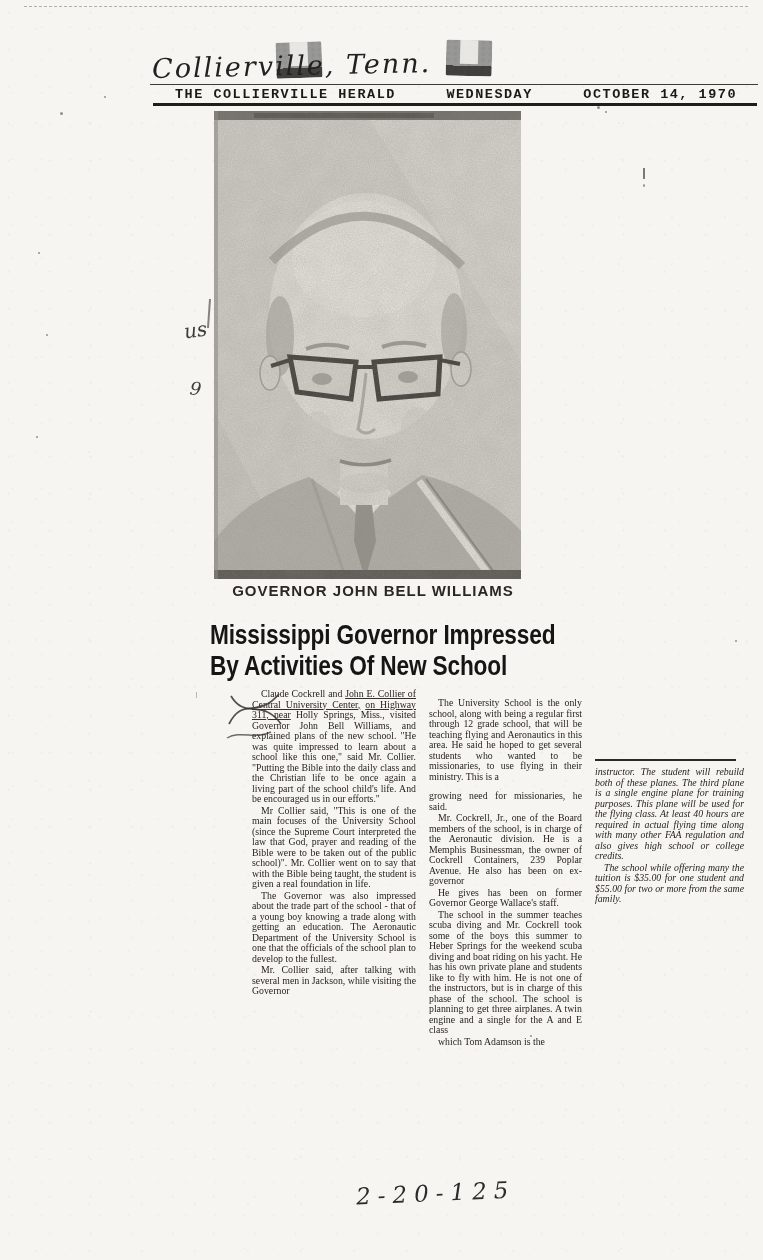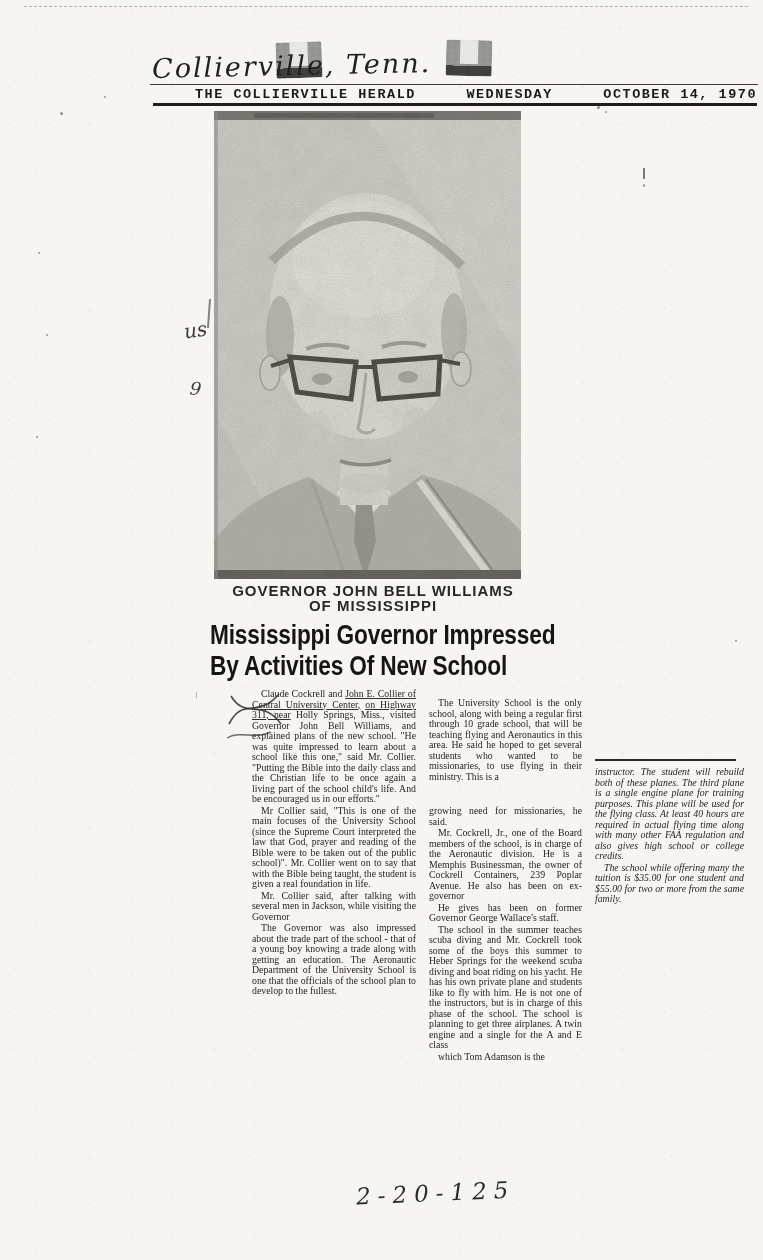--- a/index.html
+++ b/index.html
@@ -22,21 +22,21 @@
   .staple::after{content:"";position:absolute;left:30%;top:0;width:40%;height:68%;
       background:rgba(246,245,241,.85);}
   .hw{font-family:"DejaVu Serif", serif;font-style:italic;color:#22211f;}
   .hw-top{position:absolute;left:152px;top:50px;font-size:27px;letter-spacing:2px;
       transform:rotate(-1.2deg);white-space:nowrap;}
   .rule-thin{position:absolute;top:84px;left:150px;width:608px;height:1px;background:#3c3a36;}
   .rule-thick{position:absolute;top:103px;left:153px;width:604px;height:3px;background:#201e1b;}
   .masthead{position:absolute;top:87px;left:175px;width:562px;display:flex;
       justify-content:space-between;align-items:baseline;
       font-family:"Liberation Mono", monospace;font-weight:bold;font-size:13.5px;
-      letter-spacing:1.5px;color:#1c1a17;white-space:nowrap;margin-left:20px;}
+      letter-spacing:1.5px;color:#1c1a17;white-space:nowrap;}
   .photo{position:absolute;left:214px;top:111px;width:307px;height:468px;}
   .photo svg{display:block;}
   .margin-mark{position:absolute;font-family:"DejaVu Serif", serif;font-style:italic;
       color:#3f3d3a;}
   .mark-us{left:184px;top:318px;font-size:20px;transform:rotate(-8deg);}
   .mark-9{left:190px;top:378px;font-size:18px;transform:rotate(6deg);}
   .pencil-stroke{position:absolute;left:208px;top:299px;width:2px;height:29px;
       background:rgba(70,68,64,.65);transform:rotate(4deg);}
   .caption{position:absolute;left:214px;top:583px;width:318px;text-align:center;
       font-family:"Liberation Sans", sans-serif;font-weight:bold;font-size:15px;
@@ -46,21 +46,21 @@
       line-height:31px;color:#171513;letter-spacing:-0.2px;
       transform:scaleX(.84);transform-origin:left top;white-space:nowrap;}
   .article{position:absolute;left:204px;top:689px;width:494px;display:flex;gap:13px;
       font-size:9.8px;line-height:10.5px;text-align:justify;color:#28241e;}
   .col{flex:0 0 auto;}
   .col1{width:164px;margin-left:48px;}
   .col2{width:153px;padding-top:9px;}
   .col3{width:149px;padding-top:70px;font-style:italic;}
   .article p{margin:0 0 1px 0;text-indent:9px;}
   .article p.no-indent{text-indent:0;}
-  .article p.gap-above{margin-top:24px;}
+  .article p.gap-above{margin-top:9px;}
   .u{text-decoration:underline;text-decoration-thickness:1.3px;text-underline-offset:1px;
       text-decoration-color:#33302c;}
   .col3-rule{width:141px;height:2px;background:#2b2926;margin:0 0 6px 0;}
   .scribble{position:absolute;left:221px;top:690px;pointer-events:none;}
   .hw-bottom{position:absolute;left:356px;top:1180px;font-size:23px;letter-spacing:7px;
       transform:rotate(-2.5deg);color:#2c2b29;white-space:nowrap;}
   .speck{position:absolute;background:rgba(80,78,74,.6);border-radius:50%;}
   .tickbar{position:absolute;background:rgba(70,68,64,.7);}
 </style>
 </head>
@@ -149,39 +149,38 @@
       <rect width="307" height="468" filter="url(#grainF)" opacity="0.42"></rect>
     </svg>
   </div>
 
   <div class="margin-mark mark-us">us</div>
   <div class="margin-mark mark-9">9</div>
   <div class="pencil-stroke"></div>
 
   <div class="caption">
     <div>GOVERNOR JOHN BELL WILLIAMS</div>
-    <div>OF MISSISSIPPI</div>
   </div>
 
   <div class="headline">
     <div>Mississippi Governor Impressed</div>
     <div>By Activities Of New School</div>
   </div>
 
   <div class="article">
     <div class="col col1">
       <p>
         <span>Claude Cockrell and </span><span class="u">John E. Collier of Central University Center,</span><span> </span><span class="u">on Highway 311, near</span><span> Holly Springs, Miss., visited Governor John Bell Williams, and explained plans of the new school. "He was quite impressed to learn about a school like this one," said Mr. Collier. "Putting the Bible into the daily class and the Christian life to be once again a living part of the school child's life. And be encouraged us in our efforts."</span>
       </p>
       <p>Mr Collier said, "This is one of the main focuses of the University School (since the Supreme Court interpreted the law that God, prayer and reading of the Bible were to be taken out of the public school)". Mr. Collier went on to say that with the Bible being taught, the student is given a real foundation in life.</p>
+      <p>The Governor was also impressed about the trade part of the school - that of a young boy knowing a trade along with getting an education. The Aeronautic Department of the University School is one that the officials of the school plan to develop to the fullest.</p>
       <p>Mr. Collier said, after talking with several men in Jackson, while visiting the Governor</p>
-      <p>The Governor was also impressed about the trade part of the school - that of a young boy knowing a trade along with getting an education. The Aeronautic Department of the University School is one that the officials of the school plan to develop to the fullest.</p>
     </div>
     <div class="col col2">
-      <p>The University School is the only school, along with being a regular first through 10 grade school, that will be teaching flying and Aeronautics in this area. He said he hoped to get several students who wanted to be missionaries, to use flying in their ministry. This is a</p>
+      <p>The University School is the only school, along with being a regular first through 12 grade school, that will be teaching flying and Aeronautics in this area. He said he hoped to get several students who wanted to be missionaries, to use flying in their ministry. This is a</p>
       <p class="no-indent gap-above">growing need for missionaries, he said.</p>
       <p>Mr. Cockrell, Jr., one of the Board members of the school, is in charge of the Aeronautic division. He is a Memphis Businessman, the owner of Cockrell Containers, 239 Poplar Avenue. He also has been on ex-governor</p>
       <p>He gives has been on former Governor George Wallace's staff.</p>
       <p>The school in the summer teaches scuba diving and Mr. Cockrell took some of the boys this summer to Heber Springs for the weekend scuba diving and boat riding on his yacht. He has his own private plane and students like to fly with him. He is not one of the instructors, but is in charge of this phase of the school. The school is planning to get three airplanes. A twin engine and a single for the A and E class</p>
       <p>which Tom Adamson is the</p>
     </div>
     <div class="col col3">
       <div class="col3-rule"></div>
       <p class="no-indent">instructor. The student will rebuild both of these planes. The third plane is a single engine plane for training purposes. This plane will be used for the flying class. At least 40 hours are required in actual flying time along with many other FAA regulation and also gives high school or college credits.</p>
       <p>The school while offering many the tuition is $35.00 for one student and $55.00 for two or more from the same family.</p>

